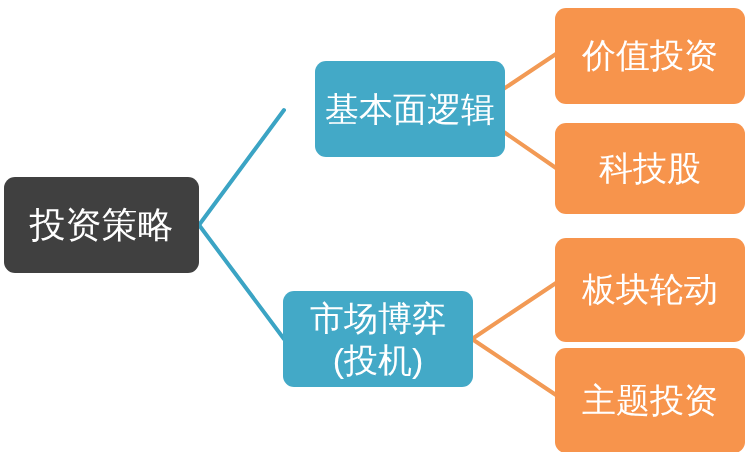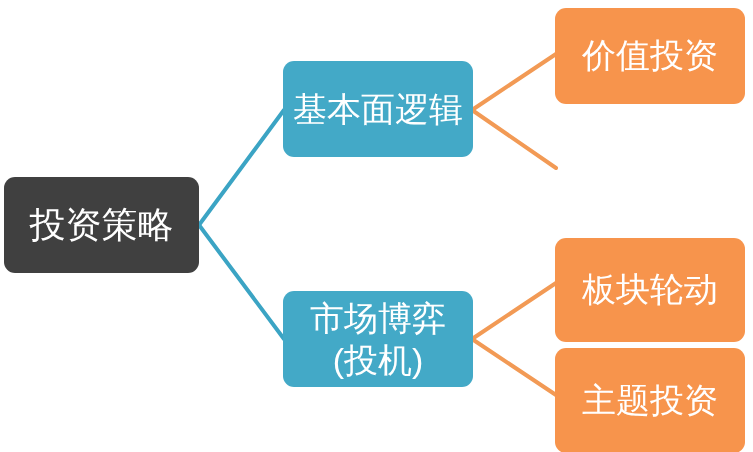--- a/index.html
+++ b/index.html
@@ -9,21 +9,21 @@
   }
   .connectors{position:absolute;left:0;top:0;width:753px;height:452px;}
   .connectors line{stroke-width:4;stroke-linecap:round;fill:none;}
   .node{
     position:absolute;display:flex;flex-direction:column;
     align-items:center;justify-content:center;
     color:#ffffff;text-align:center;border-radius:11px;
   }
   .root{left:4px;top:177px;width:195px;height:96px;background:#404040;font-size:36px;}
   .branch{left:283px;width:190px;height:96px;background:#43a9c7;font-size:34px;line-height:42px;}
-  .branch-1{top:61px;}
+  .branch-1{top:61px;margin-left:32px;}
   .branch-2{top:291px;}
   .leaf{left:555px;width:190px;background:#f7944c;font-size:34px;}
   .leaf-1{top:8px;height:96px;}
   .leaf-2{top:123px;height:91px;}
   .leaf-3{top:238px;height:104px;}
   .leaf-4{top:348px;height:105px;}
 </style>
 </head>
 <body>
 
@@ -48,20 +48,23 @@
 
   <div class="node branch branch-2">
     <span>市场博弈</span>
     <span>(投机)</span>
   </div>
 
   <div class="node leaf leaf-1">
     <span>价值投资</span>
   </div>
 
+  <div class="node leaf leaf-2">
+    <span>科技股</span>
+  </div>
 
   <div class="node leaf leaf-3">
     <span>板块轮动</span>
   </div>
 
   <div class="node leaf leaf-4">
     <span>主题投资</span>
   </div>
 
 </div>

